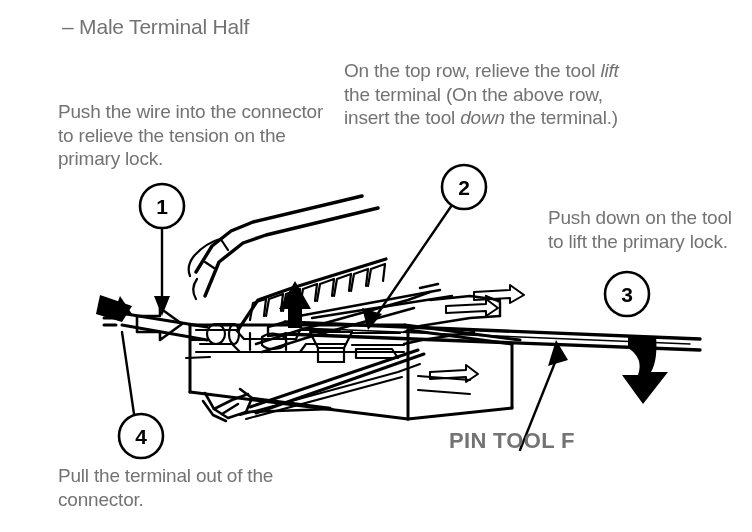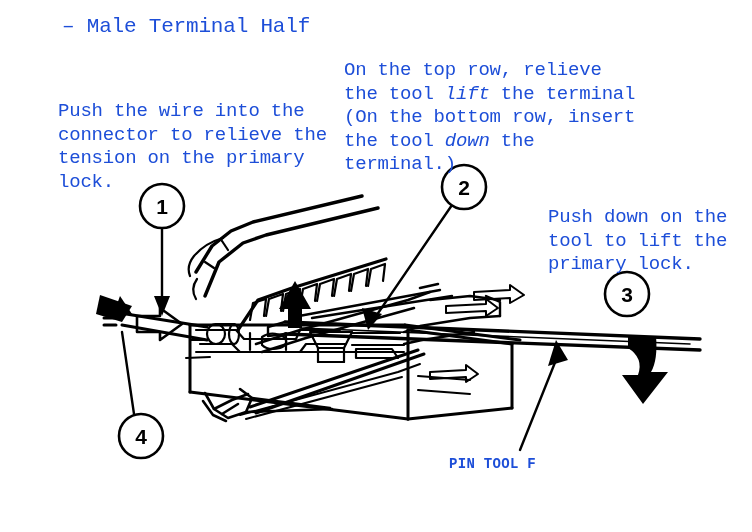--- a/index.html
+++ b/index.html
@@ -12,22 +12,22 @@
   }
   #page {
     position: relative;
     width: 752px;
     height: 532px;
     background: #ffffff;
     overflow: hidden;
   }
   .txt {
     position: absolute;
-    color: #1d4ed8;
-    font-family: Liberation Mono, monospace;
+    color: #737373;
+    font-family: Liberation Sans, sans-serif;
     font-weight: 400;
     white-space: pre-line;
     letter-spacing: -0.2px;
   }
   #heading {
     left: 62px;
     top: 14px;
     font-size: 21px;
     line-height: 26px;
   }
@@ -56,22 +56,22 @@
   }
   #note-4 {
     left: 58px;
     top: 464px;
     font-size: 19px;
     line-height: 23.5px;
     width: 260px;
   }
   #pin-tool-label {
     left: 449px;
-    top: 456px;
-    font-size: 14px;
+    top: 428px;
+    font-size: 22px;
     font-weight: 700;
     letter-spacing: 0.3px;
   }
   #art {
     position: absolute;
     left: 0;
     top: 0;
   }
 </style>
 </head>
@@ -265,20 +265,21 @@
         <circle cx="141" cy="436" r="22" fill="#ffffff" stroke="#000000" stroke-width="2.6"></circle>
         <text x="141" y="444" text-anchor="middle" fill="#000000" font-family="Liberation Sans, sans-serif" font-size="21" font-weight="700">4</text>
       </g>
     </g>
   </svg>
 
   <div class="txt" id="heading">– Male Terminal Half</div>
 
   <div class="txt" id="note-1">Push the wire into the connector to relieve the tension on the primary lock.</div>
 
-  <div class="txt" id="note-2"><span>On the top row, relieve the tool </span><i>lift</i><span> the terminal (On the bottom row, insert the tool </span><i>down</i><span> the terminal.)</span></div>
+  <div class="txt" id="note-2"><span>On the top row, relieve the tool </span><i>lift</i><span> the terminal (On the above row, insert the tool </span><i>down</i><span> the terminal.)</span></div>
 
   <div class="txt" id="note-3">Push down on the tool to lift the primary lock.</div>
 
+  <div class="txt" id="note-4">Pull the terminal out of the connector.</div>
 
   <div class="txt" id="pin-tool-label">PIN TOOL F</div>
 
 </div>
 
 </body></html>

